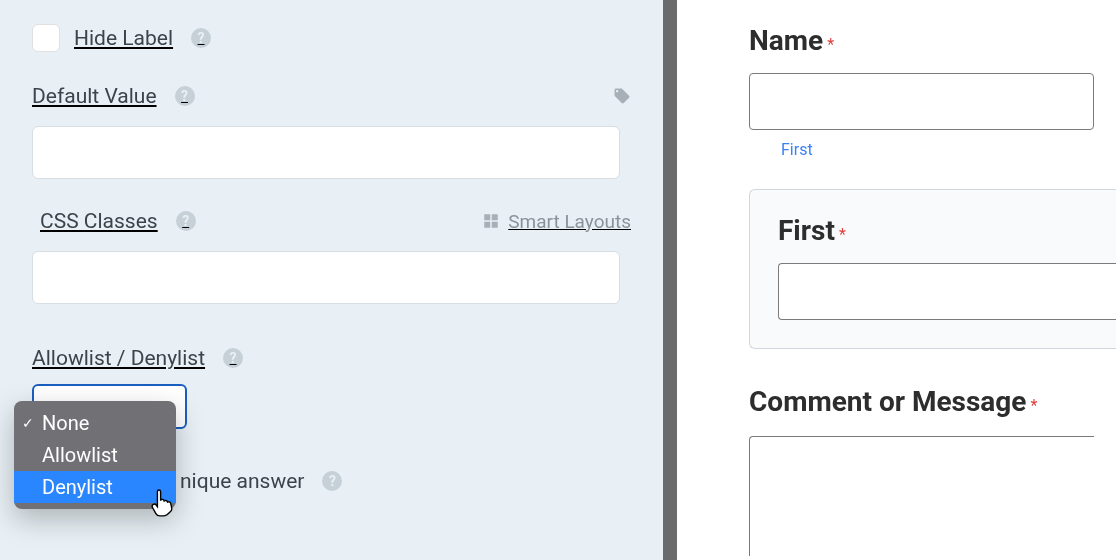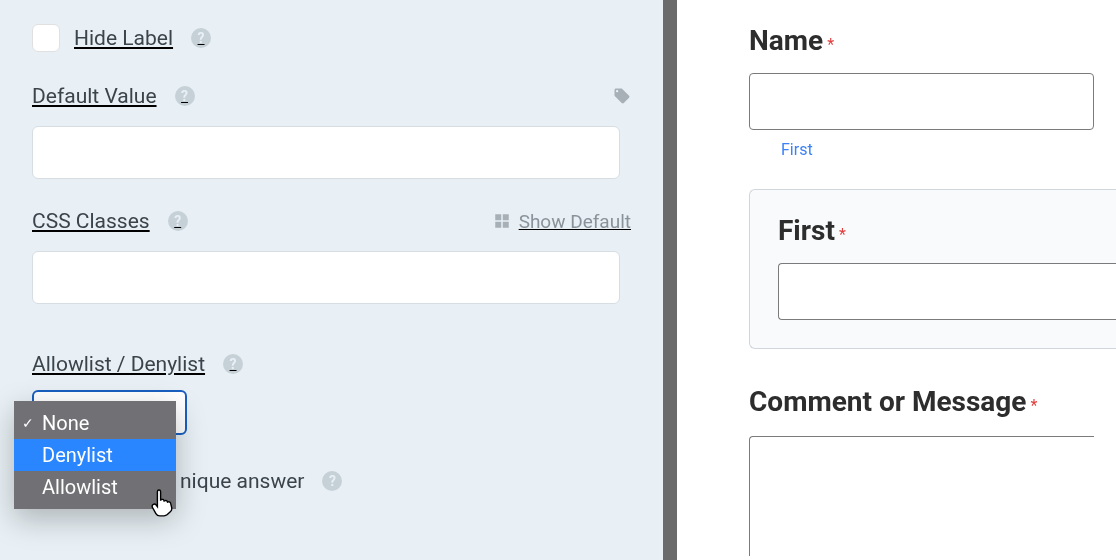--- a/index.html
+++ b/index.html
@@ -91,21 +91,21 @@
       border-radius: 6px;
       margin-top: 14px;
       background: #fff;
     }
     .popup {
       position: absolute;
       top: 401px;
       left: 14px;
       width: 162px;
       background: #707075;
-      border-radius: 0;
+      border-radius: 8px;
       padding: 6px 0;
       box-shadow: 0 10px 28px rgba(0,0,0,0.25);
       z-index: 10;
     }
     .popup-item {
       display: flex;
       align-items: center;
       height: 32px;
       padding: 0 10px 0 28px;
       color: #fff;
@@ -126,21 +126,21 @@
       z-index: 20;
       pointer-events: none;
     }
     .unique-row {
       position: absolute;
       top: 469px;
       left: 180px;
       display: flex;
       align-items: center;
     }
-    .section-gap { margin-top: 4px; }
+    .section-gap { margin-top: 4px; margin-left: 8px; }
     svg.ico { flex-shrink: 0; }
     
     .field-block { margin-bottom: 30px; }
     .r-label {
       color: #2d2d2d;
       font-size: 28px;
       font-weight: 700;
     }
     .req { color: #e23e3e; margin-left: 4px; }
     .r-input {
@@ -174,21 +174,21 @@
     .r-textarea {
       width: 345px;
       height: 120px;
       border: 1px solid #7b7b7b;
       border-top-left-radius: 4px;
       border-right: none;
       border-bottom: none;
       margin-top: 18px;
       background: #fff;
     }
-    .allow-sec { margin-top: 22px; }
+    .allow-sec { margin-top: 16px; }
     .tag-icon { fill: #a8b0b7; }
     .grid-icon { fill: #a8b0b7; }
   </style>
 </head>
 <body>
 
 <div class="left-panel">
 
   <div class="row" style="margin-bottom:32px;">
     <div class="checkbox"></div>
@@ -211,46 +211,46 @@
 
   <div class="row between section-gap">
     <div style="display:flex;align-items:center;">
       <span class="lbl">CSS Classes</span>
       <span class="help">?</span>
     </div>
     <div class="smart-link">
       <svg class="ico grid-icon" width="18" height="18" viewBox="0 0 24 24">
           <path d="M3 3h8v8H3V3zm10 0h8v8h-8V3zM3 13h8v8H3v-8zm10 0h8v8h-8v-8z"></path>
         </svg>
-      <span>Show Default</span>
+      <span>Smart Layouts</span>
     </div>
   </div>
   <input class="text-input" value="" style="">
 
   <div class="row allow-sec">
     <span class="lbl">Allowlist / Denylist</span>
     <span class="help">?</span>
   </div>
   <div class="allow-select"></div>
 
   <div class="unique-row">
     <span class="lbl">nique answer</span>
     <span class="help">?</span>
   </div>
 
   <div class="popup">
     <div class="popup-item sel">
         <span>None</span>
       </div>
+    <div class="popup-item">
+        <span>Allowlist</span>
+      </div>
     <div class="popup-item hl">
         <span>Denylist</span>
       </div>
-    <div class="popup-item">
-        <span>Allowlist</span>
-      </div>
   </div>
 
   <svg class="cursor" width="26" height="30" viewBox="0 0 26 30">
     <path fill="#fff" stroke="#000" stroke-width="1.4" d="M9 2c1 0 1.6.8 1.6 1.7V12l1.1-.5c.9-.4 1.9 0 2.2.9l.2.6 1-.4c.9-.4 1.9.1 2.2 1l.2.6.9-.3c1-.3 2 .3 2.2 1.3l1 4.2c.4 1.6-.1 3.3-1.3 4.4l-3 2.8c-.9.8-2 1.3-3.2 1.3H9.8c-1.6 0-3.1-.9-3.9-2.3l-3.4-6.1c-.6-1.1-.2-2.5.9-3.1.9-.5 2-.3 2.6.5l1.4 1.8V3.7C7.4 2.8 8 2 9 2z"></path>
   </svg>
 
 </div>
 
 <div class="divider"></div>
 

